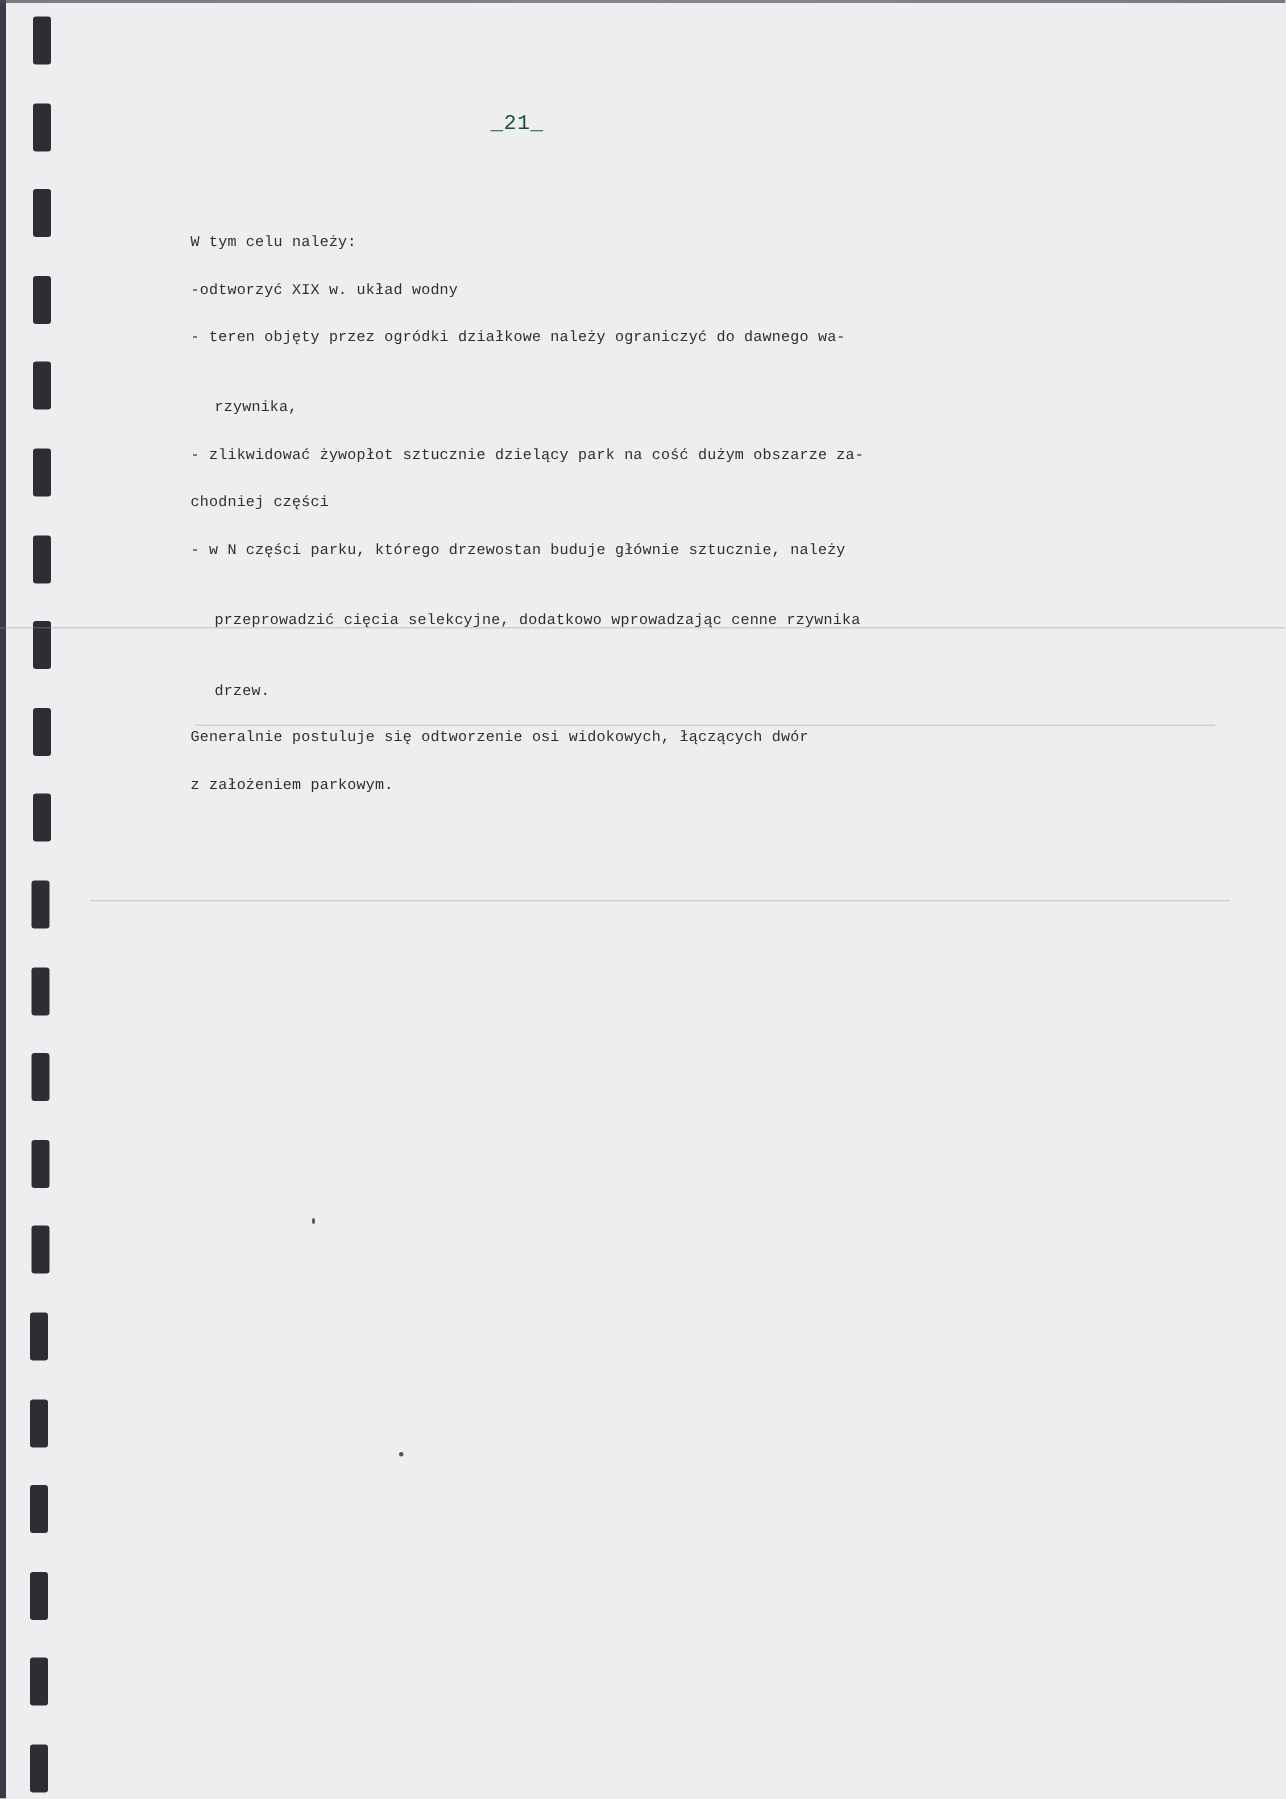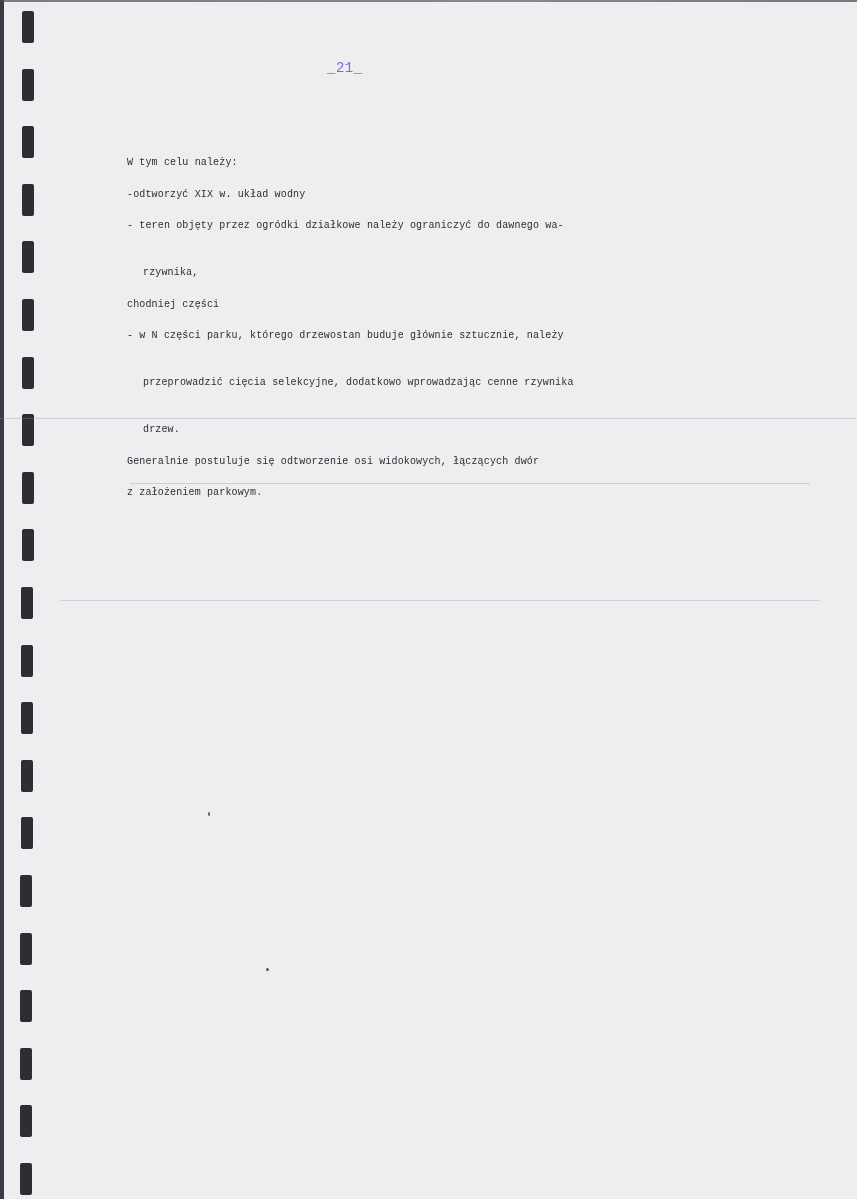--- a/index.html
+++ b/index.html
@@ -36,25 +36,25 @@
     .binding-hole {
       position: absolute;
       left: 0;
       width: 12px;
       height: 32px;
       background: #2f2d33;
       border-radius: 2px;
     }
     .page-number {
       position: absolute;
-      top: 60px;
+      top: 75px;
       left: 327px;
       font-size: 14px;
       letter-spacing: 0.5px;
-      color: #8b5cf6;
+      color: #14532d;
     }
     .text-block {
       position: absolute;
       top: 153px;
       left: 127px;
       width: 650px;
     }
     .line {
       font-size: 10px;
       line-height: 20px;
@@ -106,20 +106,21 @@
     <div class="binding-hole" style="top: 1163px; left: 0px;"></div>
   </div>
 
 <div class="page-number">_21_</div>
 
 <div class="text-block">
   <div class="line">W tym celu należy:</div>
   <div class="line">-odtworzyć XIX w. układ wodny</div>
   <div class="line">- teren objęty przez ogródki działkowe należy ograniczyć do dawnego wa-</div>
   <div class="line indent">rzywnika,</div>
+  <div class="line">- zlikwidować żywopłot sztucznie dzielący park na cość dużym obszarze za-</div>
   <div class="line">chodniej części</div>
   <div class="line">- w N części parku, którego drzewostan buduje głównie sztucznie, należy</div>
   <div class="line indent">przeprowadzić cięcia selekcyjne, dodatkowo wprowadzając cenne rzywnika</div>
   <div class="line indent">drzew.</div>
   <div class="line">Generalnie postuluje się odtworzenie osi widokowych, łączących dwór</div>
   <div class="line">z założeniem parkowym.</div>
 </div>
 
 <div class="scan-line" style="left:0; top:418px; width:857px;"></div>
 <div class="scan-line" style="left:130px; top:483px; width:680px;"></div>

